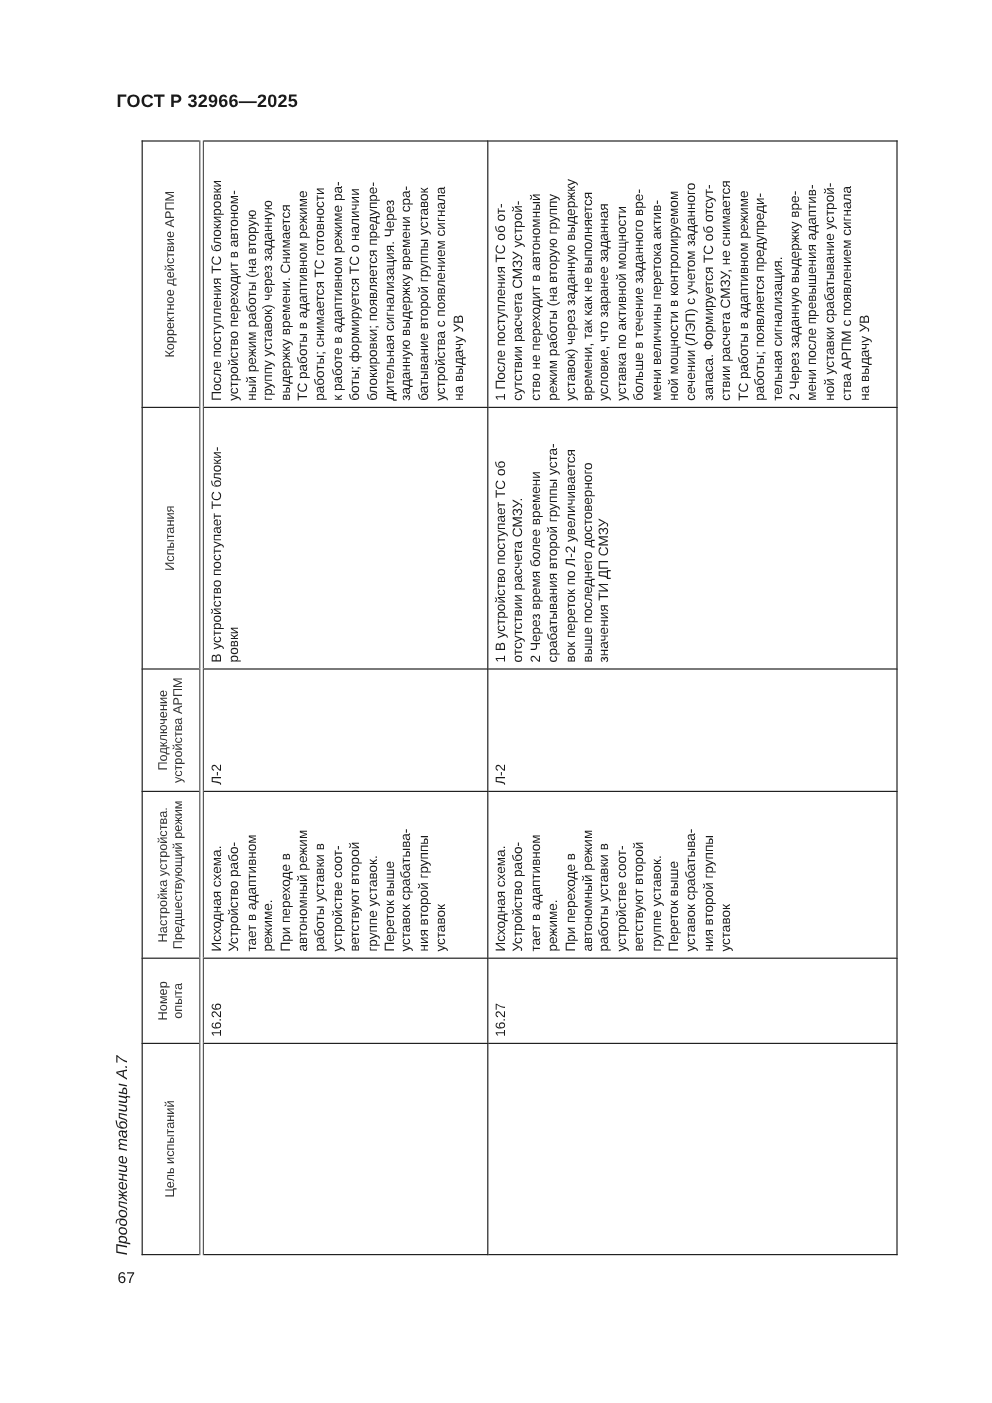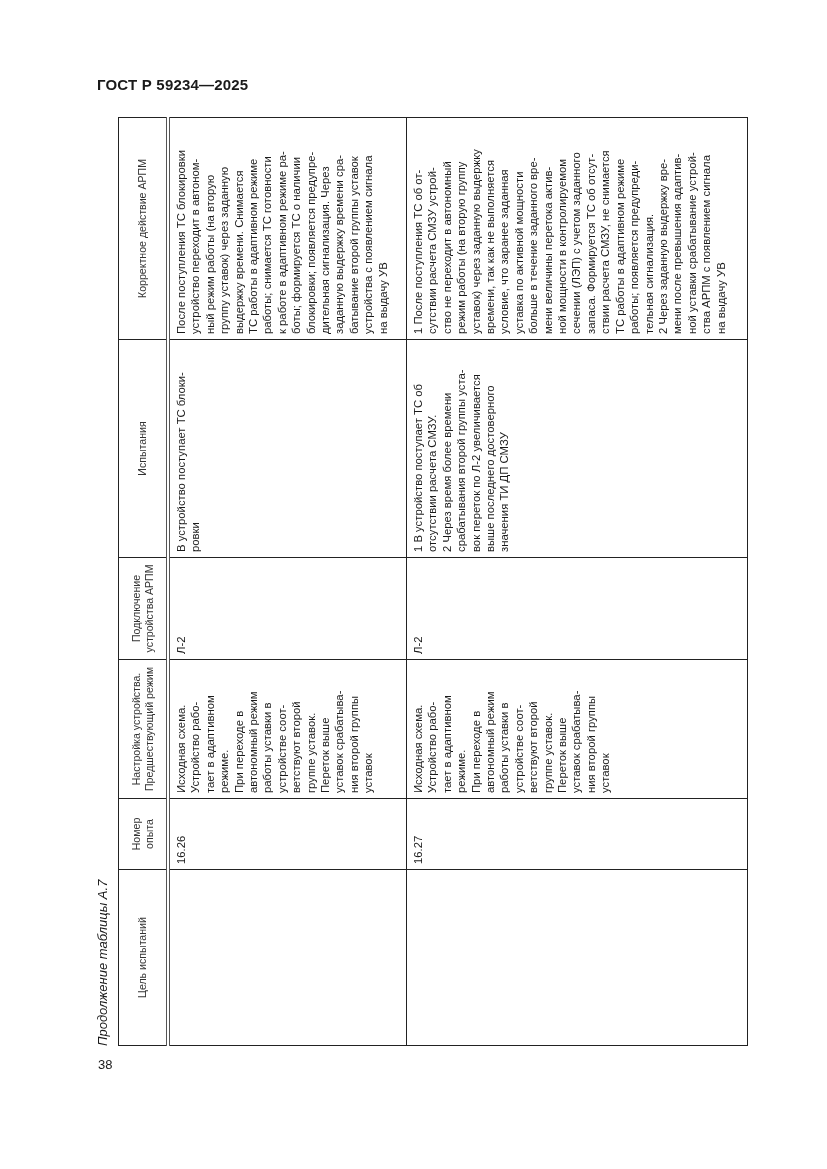--- a/index.html
+++ b/index.html
@@ -13,21 +13,21 @@
   td, th { border:1.5px solid #222; vertical-align:top; font-size:11.3px; line-height:14.4px; padding:4px 5px 2px 5px; font-weight:normal; text-align:left; }
   th { text-align:center; vertical-align:middle; font-size:10.6px; line-height:12.5px; color:#333; padding:2px 3px; }
   tr.head th { border-bottom:4px double #555; height:43px; }
   tr.r1 td { height:230px; }
   tr.r2 td { height:334px; }
   .pre { white-space:pre-line; }
 </style>
 </head>
 <body>
 
-<div class="doc-title">ГОСТ Р 59234—2025</div>
+<div class="doc-title">ГОСТ Р 32966—2025</div>
 
 <div class="caption-wrap">
   <span class="caption">Продолжение </span><span class="caption">таблицы А.7</span>
 </div>
 
 <div class="table-wrap">
   <table>
     <colgroup>
       <col style="width:176px">
       <col style="width:71px">
@@ -126,13 +126,13 @@
 2 Через заданную выдержку вре-
 мени после превышения адаптив-
 ной уставки срабатывание устрой-
 ства АРПМ с появлением сигнала
 на выдачу УВ</td>
     </tr>
   </tbody>
     </table>
 </div>
 
-<div class="page-num">38</div>
+<div class="page-num">67</div>
 
 </body></html>

